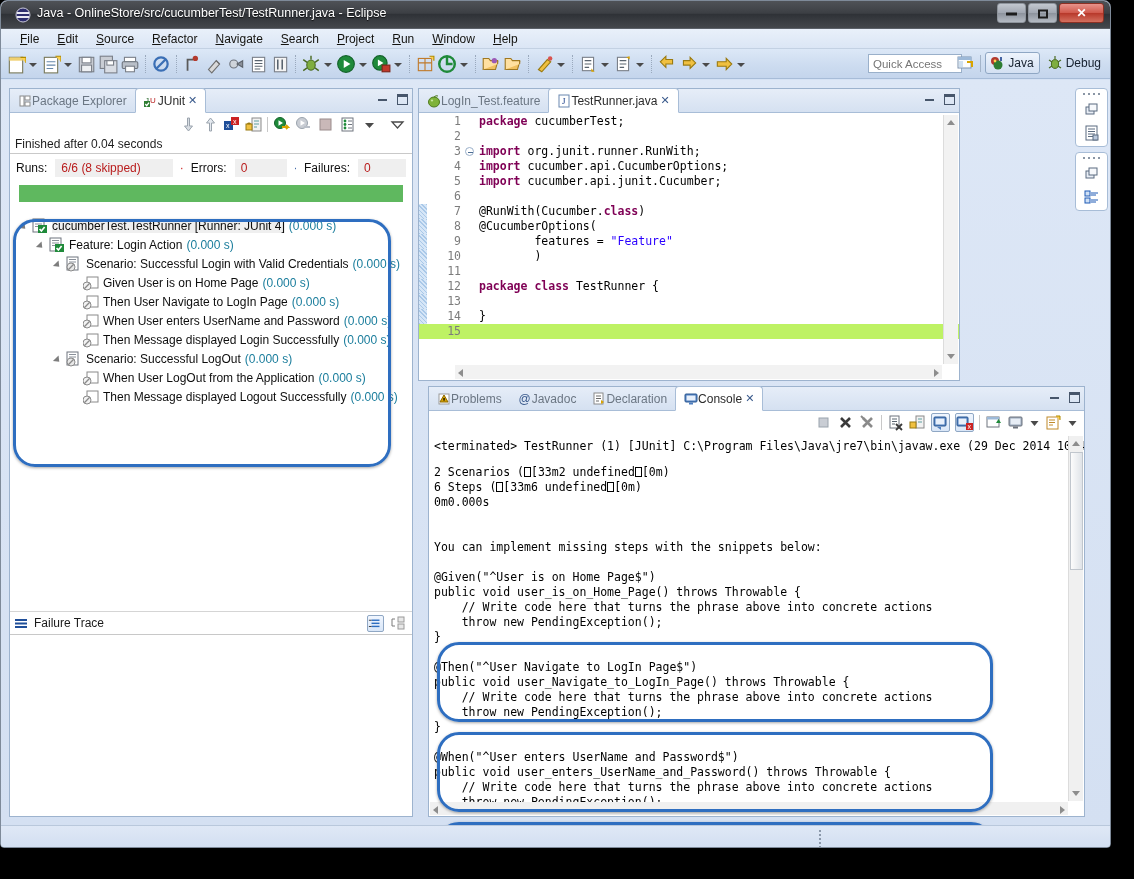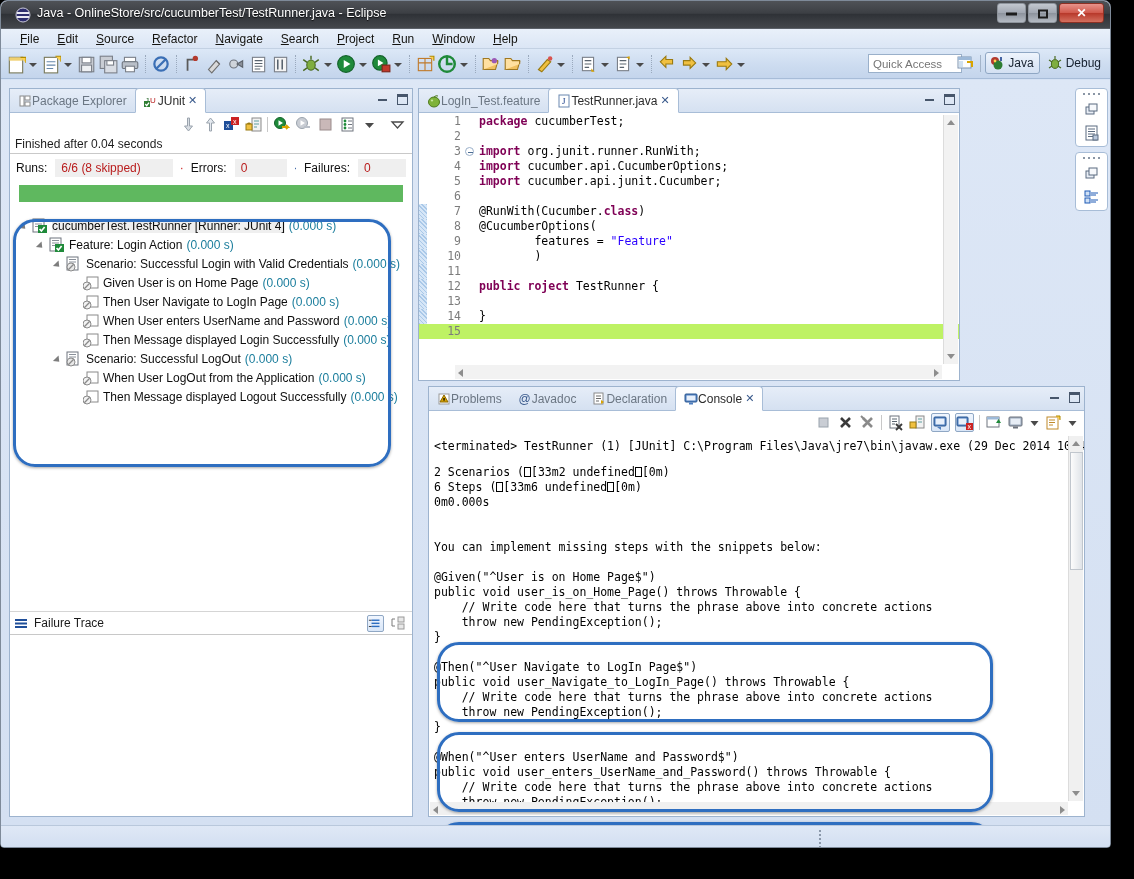--- a/index.html
+++ b/index.html
@@ -973,21 +973,21 @@
           <div class="code-line"><span class="annot-col"></span><span class="gutter">2</span><span class="annot-col"></span><span class="codetext">&nbsp;</span></div>
           <div class="code-line"><span class="annot-col"></span><span class="gutter">3</span><span class="annot-col"><span style="position:absolute;left:0px;top:3px;width:9px;height:9px;border:1px solid #9ab0ca;border-radius:5px;background:#fff;"><span style="position:absolute;left:2px;top:3.5px;width:5px;height:1px;background:#4a6b92;display:block;"></span></span></span><span class="codetext"><span class="kw">import </span><span>org.junit.runner.RunWith;</span></span></div>
           <div class="code-line"><span class="annot-col"></span><span class="gutter">4</span><span class="annot-col"></span><span class="codetext"><span class="kw">import </span><span>cucumber.api.CucumberOptions;</span></span></div>
           <div class="code-line"><span class="annot-col"></span><span class="gutter">5</span><span class="annot-col"></span><span class="codetext"><span class="kw">import </span><span>cucumber.api.junit.Cucumber;</span></span></div>
           <div class="code-line"><span class="annot-col"></span><span class="gutter">6</span><span class="annot-col"></span><span class="codetext">&nbsp;</span></div>
           <div class="code-line"><span class="annot-col"><span style="position:absolute;left:0;top:0;width:8px;height:15px;background:repeating-linear-gradient(45deg,#a9c8e8,#a9c8e8 1px,#d6e6f7 1px,#d6e6f7 3px);"></span></span><span class="gutter">7</span><span class="annot-col"></span><span class="codetext"><span>@RunWith(Cucumber.</span><span class="kw">class</span><span>)</span></span></div>
           <div class="code-line"><span class="annot-col"><span style="position:absolute;left:0;top:0;width:8px;height:15px;background:repeating-linear-gradient(45deg,#a9c8e8,#a9c8e8 1px,#d6e6f7 1px,#d6e6f7 3px);"></span></span><span class="gutter">8</span><span class="annot-col"></span><span class="codetext"><span>@CucumberOptions(</span></span></div>
           <div class="code-line"><span class="annot-col"><span style="position:absolute;left:0;top:0;width:8px;height:15px;background:repeating-linear-gradient(45deg,#a9c8e8,#a9c8e8 1px,#d6e6f7 1px,#d6e6f7 3px);"></span></span><span class="gutter">9</span><span class="annot-col"></span><span class="codetext"><span>        features = </span><span class="str">"Feature"</span></span></div>
           <div class="code-line"><span class="annot-col"><span style="position:absolute;left:0;top:0;width:8px;height:15px;background:repeating-linear-gradient(45deg,#a9c8e8,#a9c8e8 1px,#d6e6f7 1px,#d6e6f7 3px);"></span></span><span class="gutter">10</span><span class="annot-col"></span><span class="codetext"><span>        )</span></span></div>
           <div class="code-line"><span class="annot-col"><span style="position:absolute;left:0;top:0;width:8px;height:15px;background:repeating-linear-gradient(45deg,#a9c8e8,#a9c8e8 1px,#d6e6f7 1px,#d6e6f7 3px);"></span></span><span class="gutter">11</span><span class="annot-col"></span><span class="codetext">&nbsp;</span></div>
-          <div class="code-line"><span class="annot-col"><span style="position:absolute;left:0;top:0;width:8px;height:15px;background:repeating-linear-gradient(45deg,#a9c8e8,#a9c8e8 1px,#d6e6f7 1px,#d6e6f7 3px);"></span></span><span class="gutter">12</span><span class="annot-col"></span><span class="codetext"><span class="kw">public roject </span><span>TestRunner {</span></span></div>
+          <div class="code-line"><span class="annot-col"><span style="position:absolute;left:0;top:0;width:8px;height:15px;background:repeating-linear-gradient(45deg,#a9c8e8,#a9c8e8 1px,#d6e6f7 1px,#d6e6f7 3px);"></span></span><span class="gutter">12</span><span class="annot-col"></span><span class="codetext"><span class="kw">package class </span><span>TestRunner {</span></span></div>
           <div class="code-line"><span class="annot-col"><span style="position:absolute;left:0;top:0;width:8px;height:15px;background:repeating-linear-gradient(45deg,#a9c8e8,#a9c8e8 1px,#d6e6f7 1px,#d6e6f7 3px);"></span></span><span class="gutter">13</span><span class="annot-col"></span><span class="codetext">&nbsp;</span></div>
           <div class="code-line"><span class="annot-col"><span style="position:absolute;left:0;top:0;width:8px;height:15px;background:repeating-linear-gradient(45deg,#a9c8e8,#a9c8e8 1px,#d6e6f7 1px,#d6e6f7 3px);"></span></span><span class="gutter">14</span><span class="annot-col"></span><span class="codetext"><span>}</span></span></div>
           <div class="code-line line-hl"><span class="annot-col"></span><span class="gutter">15</span><span class="annot-col"></span><span class="codetext">&nbsp;</span></div>
         </div>
 
       <div id="editor-vscroll">
         <div class="sb-arrow-up" style="top:2px;"></div>
         <div class="sb-arrow-dn" style="bottom:2px;"></div>
       </div>
       <div id="editor-hscroll">

